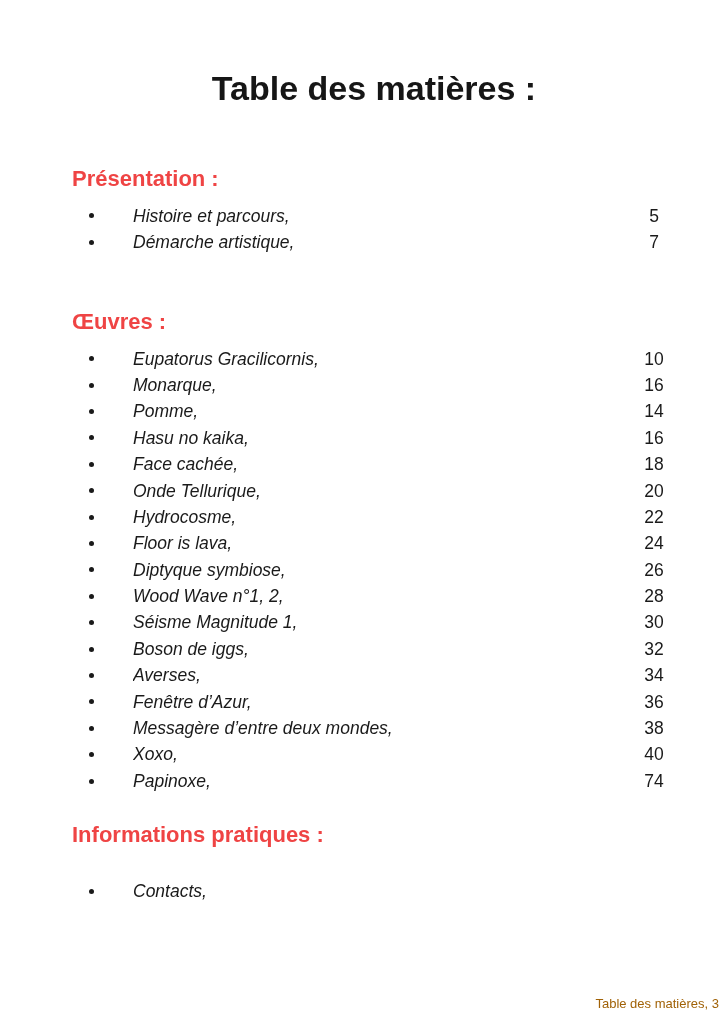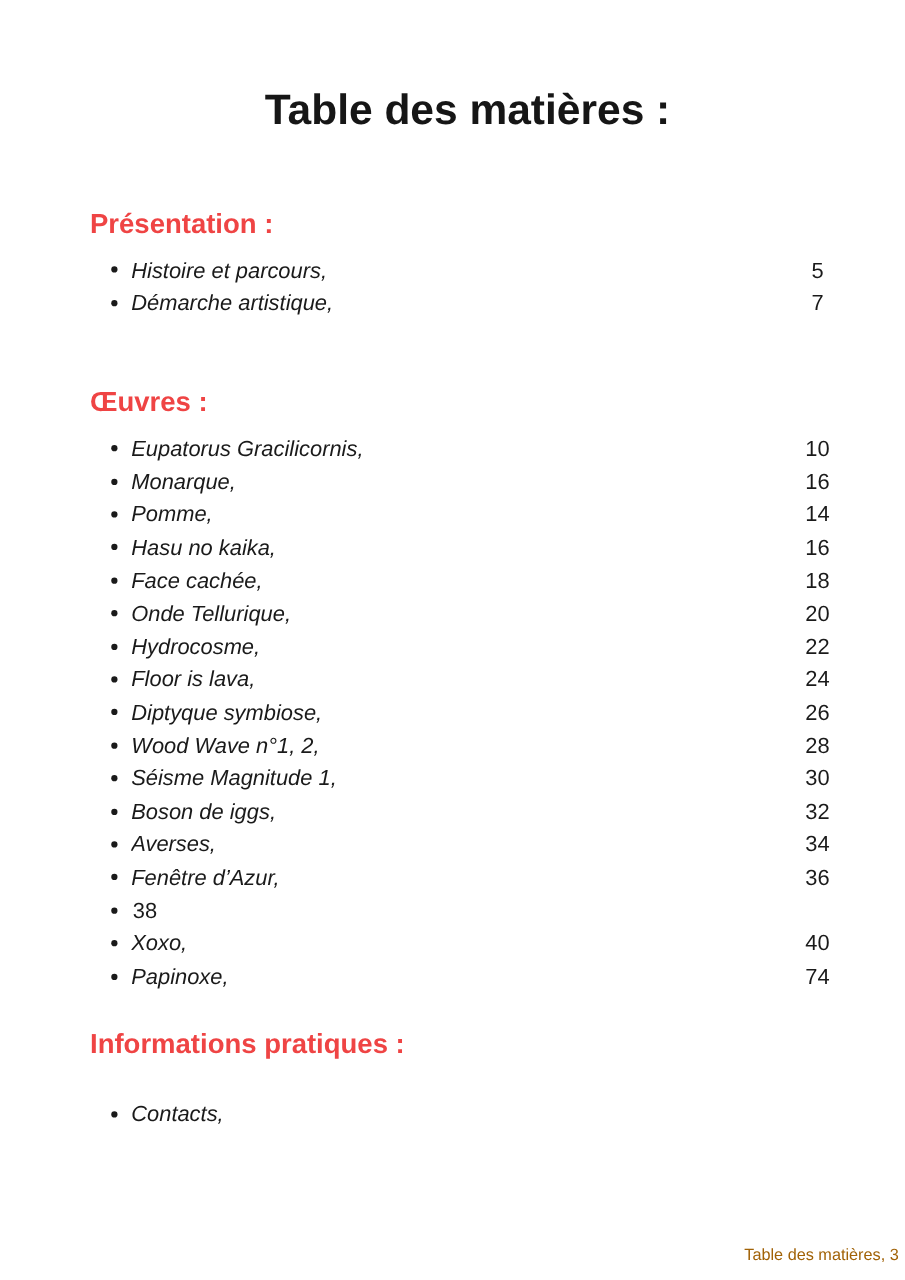--- a/index.html
+++ b/index.html
@@ -36,20 +36,21 @@
     .toc-list { margin-top: 11px; }
     .sec-3 .toc-list { margin-top: 30px; }
     .toc-row {
       display: flex;
       align-items: center;
       margin-left: 60px;
       width: 604px;
       height: 26.4px;
       font-size: 17.5px;
       line-height: 26.4px;
+      gap: 28px;
     }
     .bullet {
       flex: none;
       width: 5px;
       height: 5px;
       border-radius: 50%;
       background: #1a1a1a;
       margin-left: 17px;
     }
     .toc-label {
@@ -164,20 +165,21 @@
         <span class="toc-label">Averses,</span>
         <span class="toc-page">34</span>
       </div>
       <div class="toc-row">
         <span class="bullet"></span>
         <span class="toc-label">Fenêtre d’Azur,</span>
         <span class="toc-page">36</span>
       </div>
       <div class="toc-row">
         <span class="bullet"></span>
+        <span class="toc-label">Messagère d’entre deux mondes,</span>
         <span class="toc-page">38</span>
       </div>
       <div class="toc-row">
         <span class="bullet"></span>
         <span class="toc-label">Xoxo,</span>
         <span class="toc-page">40</span>
       </div>
       <div class="toc-row">
         <span class="bullet"></span>
         <span class="toc-label">Papinoxe,</span>

